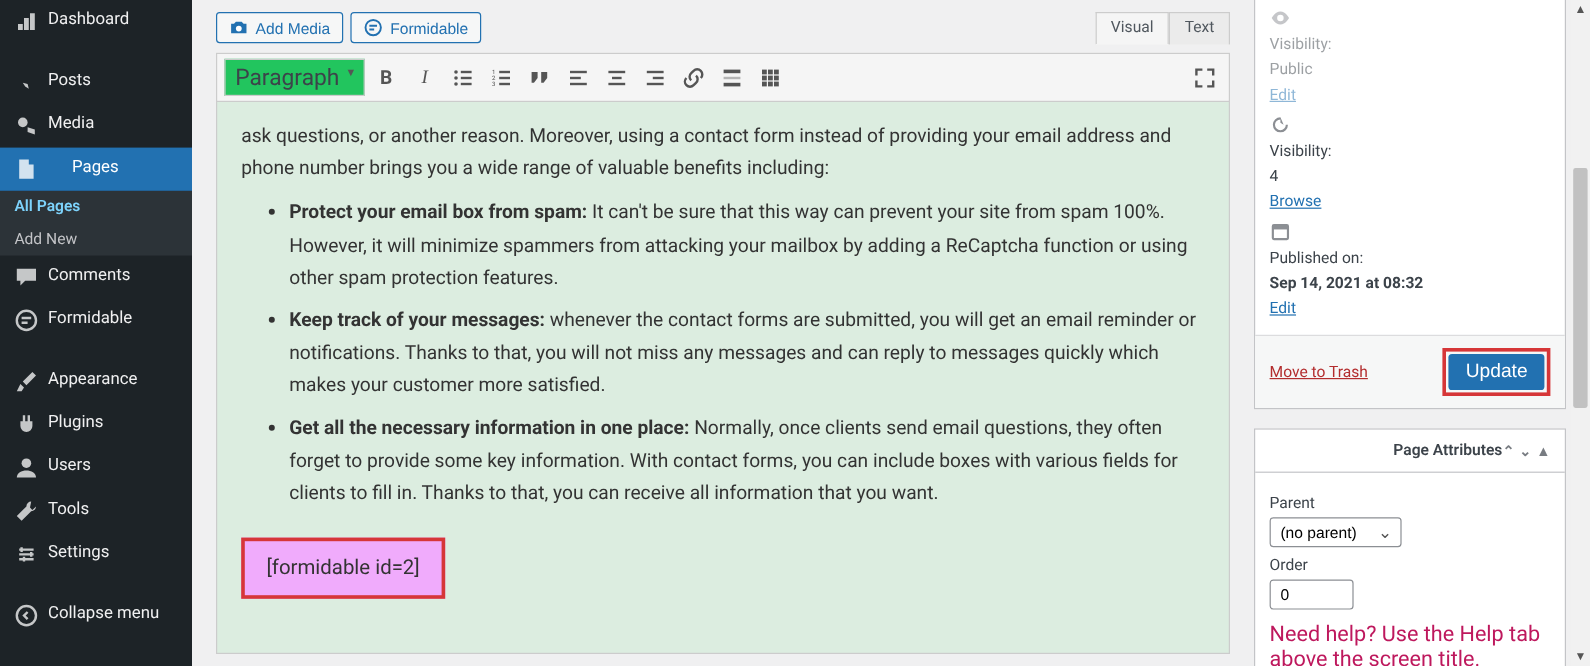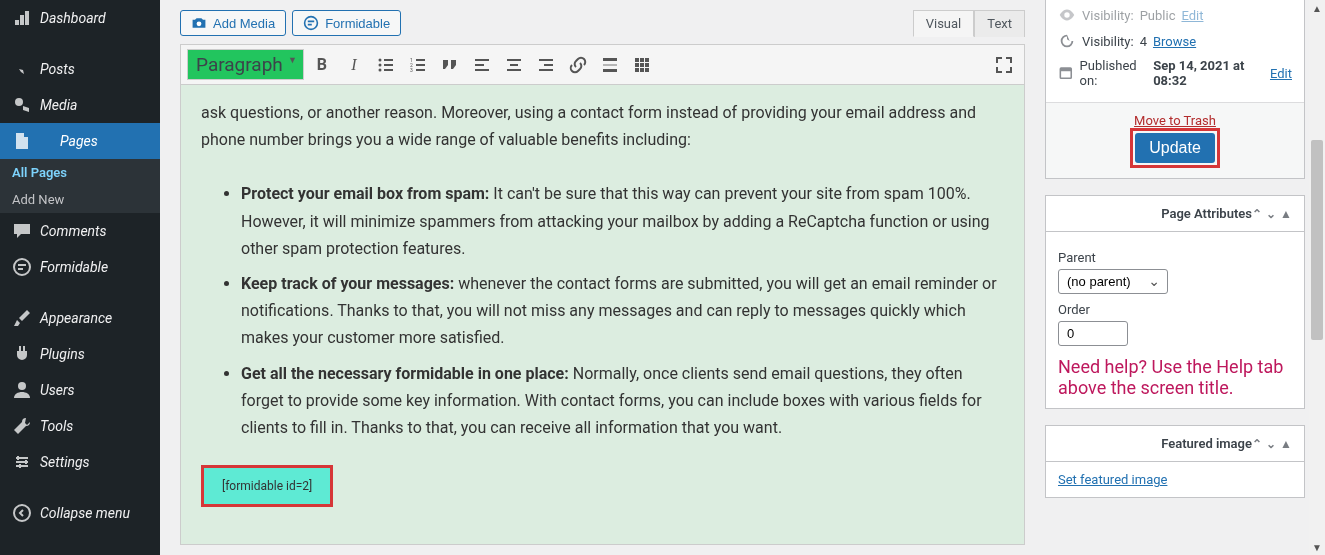--- a/index.html
+++ b/index.html
@@ -1,21 +1,21 @@
 <!DOCTYPE html>
 <html><head>
 <meta charset="utf-8">
 <style>
 * { margin: 0; padding: 0; box-sizing: border-box; }
 body { font-family: -apple-system, BlinkMacSystemFont, "Segoe UI", Roboto, sans-serif; font-size: 13px; color: #3c434a; background: #f0f0f1; overflow: hidden; }
 .wrap { display: flex; width: 1325px; height: 555px; }
 
 
 .sidebar { width: 160px; background: #1d2327; color: #f0f0f1; flex-shrink: 0; }
-.sidebar-item { display: flex; align-items: center; padding: 8px 8px 8px 12px; cursor: pointer; color: #f0f0f1; font-size: 14px; font-style: italic; }
+.sidebar-item { display: flex; align-items: flex-start; padding: 8px 8px 8px 12px; cursor: pointer; color: #f0f0f1; font-size: 14px; }
 .sidebar-item.active { background: #2271b1; color: #fff; position: relative; gap: 20px; }
 .sidebar-item.active::after { content: ''; position: absolute; right: -8px; top: 50%; margin-top: -8px; border: 8px solid transparent; border-right-color: #f0f0f1; }
 .sidebar-item .icon { width: 20px; height: 20px; margin-right: 8px; display: inline-flex; align-items: center; justify-content: center; opacity: 0.8; }
 .sidebar-sub { background: #2c3338; }
 .sidebar-sub .sub-item { padding: 6px 12px; color: #c3c4c7; font-size: 13px; cursor: pointer; }
 .sidebar-sub .sub-item.current { color: #7dd3fc; font-weight: 600; }
 .sidebar-sep { height: 5px; background: transparent; margin: 5px 0; }
 
 
 .main { flex: 1; display: flex; }
@@ -35,35 +35,35 @@
 
 .toolbar { border: 1px solid #ccc; background: #f5f5f5; padding: 4px 6px; display: flex; align-items: center; gap: 4px; position: relative; }
 .format-select { border: 1px solid #ccc; background: #22c55e; padding: 3px 20px 3px 8px; font-size: 19px; min-width: 110px; position: relative; cursor: pointer; }
 .format-select::after { content: '▼'; position: absolute; right: 6px; top: 5px; font-size: 9px; color: #555; }
 .tb-btn { width: 28px; height: 28px; display: inline-flex; align-items: center; justify-content: center; cursor: pointer; color: #555; border-radius: 2px; }
 .tb-btn svg { width: 20px; height: 20px; }
 .tb-fullscreen { position: absolute; right: 6px; }
 
 
 .editor-body { border: 1px solid #ccc; border-top: none; padding: 14px 20px 16px; background: #dcede0; min-height: 460px; font-size: 16px; line-height: 1.7; color: #333; }
-.editor-body p { margin-bottom: 27px; }
+.editor-body p { margin-bottom: 10px; }
 .editor-body ul { margin: 8px 0 14px 40px; }
 .editor-body li { margin-bottom: 8px; list-style: disc; }
 .editor-body li b { font-weight: 700; }
-.shortcode-box { border: 3px solid #d63638; display: inline-block; padding: 8px 18px; margin-top: 10px; font-size: 12px; background: #5eead4; }
+.shortcode-box { border: 3px solid #d63638; display: inline-block; padding: 8px 18px; margin-top: 10px; font-size: 17px; background: #f0abfc; }
 
 
 .metabox { background: #fff; border: 1px solid #c3c4c7; margin-bottom: 16px; }
 .metabox-header { padding: 10px 12px; border-bottom: 1px solid #c3c4c7; font-weight: 600; display: flex; align-items: center; justify-content: flex-end; }
 .metabox-body { padding: 10px 12px; font-size: 13px; }
-.metabox-row { display: flex; align-items: center; gap: 6px; padding: 4px 0; }
+.metabox-row { display: flex; gap: 6px; padding: 4px 0; flex-direction: column; }
 .metabox-row .icon { width: 18px; height: 18px; display: inline-flex; align-items: center; justify-content: center; color: #8c8f94; }
 .link { color: #2271b1; text-decoration: underline; cursor: pointer; }
 .link-red { color: #b32d2e; text-decoration: underline; cursor: pointer; }
-.publish-actions { display: flex; justify-content: space-between; align-items: center; padding: 10px 12px; border-top: 1px solid #dcdcde; background: #f6f7f7; flex-direction: column; }
+.publish-actions { display: flex; justify-content: space-between; align-items: center; padding: 10px 12px; border-top: 1px solid #dcdcde; background: #f6f7f7; }
 .update-btn { background: #2271b1; color: #fff; border: none; border-radius: 3px; padding: 6px 14px; font-size: 16px; cursor: pointer; }
 .update-outline { border: 3px solid #d63638; padding: 2px; display: inline-block; }
 .chevrons { display: flex; gap: 4px; color: #787c82; }
 .chevrons span { cursor: pointer; font-size: 12px; }
 .select-input { border: 1px solid #8c8f94; border-radius: 3px; padding: 4px 24px 4px 8px; font-size: 13px; background: #fff; min-width: 110px; cursor: pointer; appearance: none; position: relative; }
 .select-wrap { position: relative; display: inline-block; }
 .select-wrap::after { content: '⌄'; position: absolute; right: 8px; top: 4px; color: #555; pointer-events: none; font-size: 14px; }
 .num-input { border: 1px solid #8c8f94; border-radius: 3px; padding: 4px 8px; font-size: 13px; width: 70px; }
 .help-text { color: #be185d; font-size: 18px; margin-top: 10px; }
 .label-txt { display: block; margin-bottom: 4px; margin-top: 8px; }
@@ -304,21 +304,21 @@
                 <path d="M3 8V3h5M17 8V3h-5M3 12v5h5M17 12v5h-5"></path>
               </svg>
             </div>
       </div>
 
       <div class="editor-body">
         <p>ask questions, or another reason. Moreover, using a contact form instead of providing your email address and phone number brings you a wide range of valuable benefits including:</p>
         <ul>
           <li><b>Protect your email box from spam:</b><span> It can't be sure that this way can prevent your site from spam 100%. However, it will minimize spammers from attacking your mailbox by adding a ReCaptcha function or using other spam protection features.</span></li>
           <li><b>Keep track of your messages:</b><span> whenever the contact forms are submitted, you will get an email reminder or notifications. Thanks to that, you will not miss any messages and can reply to messages quickly which makes your customer more satisfied.</span></li>
-          <li><b>Get all the necessary formidable in one place:</b><span> Normally, once clients send email questions, they often forget to provide some key information. With contact forms, you can include boxes with various fields for clients to fill in. Thanks to that, you can receive all information that you want.</span></li>
+          <li><b>Get all the necessary information in one place:</b><span> Normally, once clients send email questions, they often forget to provide some key information. With contact forms, you can include boxes with various fields for clients to fill in. Thanks to that, you can receive all information that you want.</span></li>
         </ul>
         <div class="shortcode-box">[formidable id=2]</div>
       </div>
     </div>
 
     <div class="right-col">
       <div class="metabox" style="margin-top:-1px">
         <div class="metabox-body">
           <div class="metabox-row" style="opacity:0.5;margin-top:-8px">
             <span class="icon">

